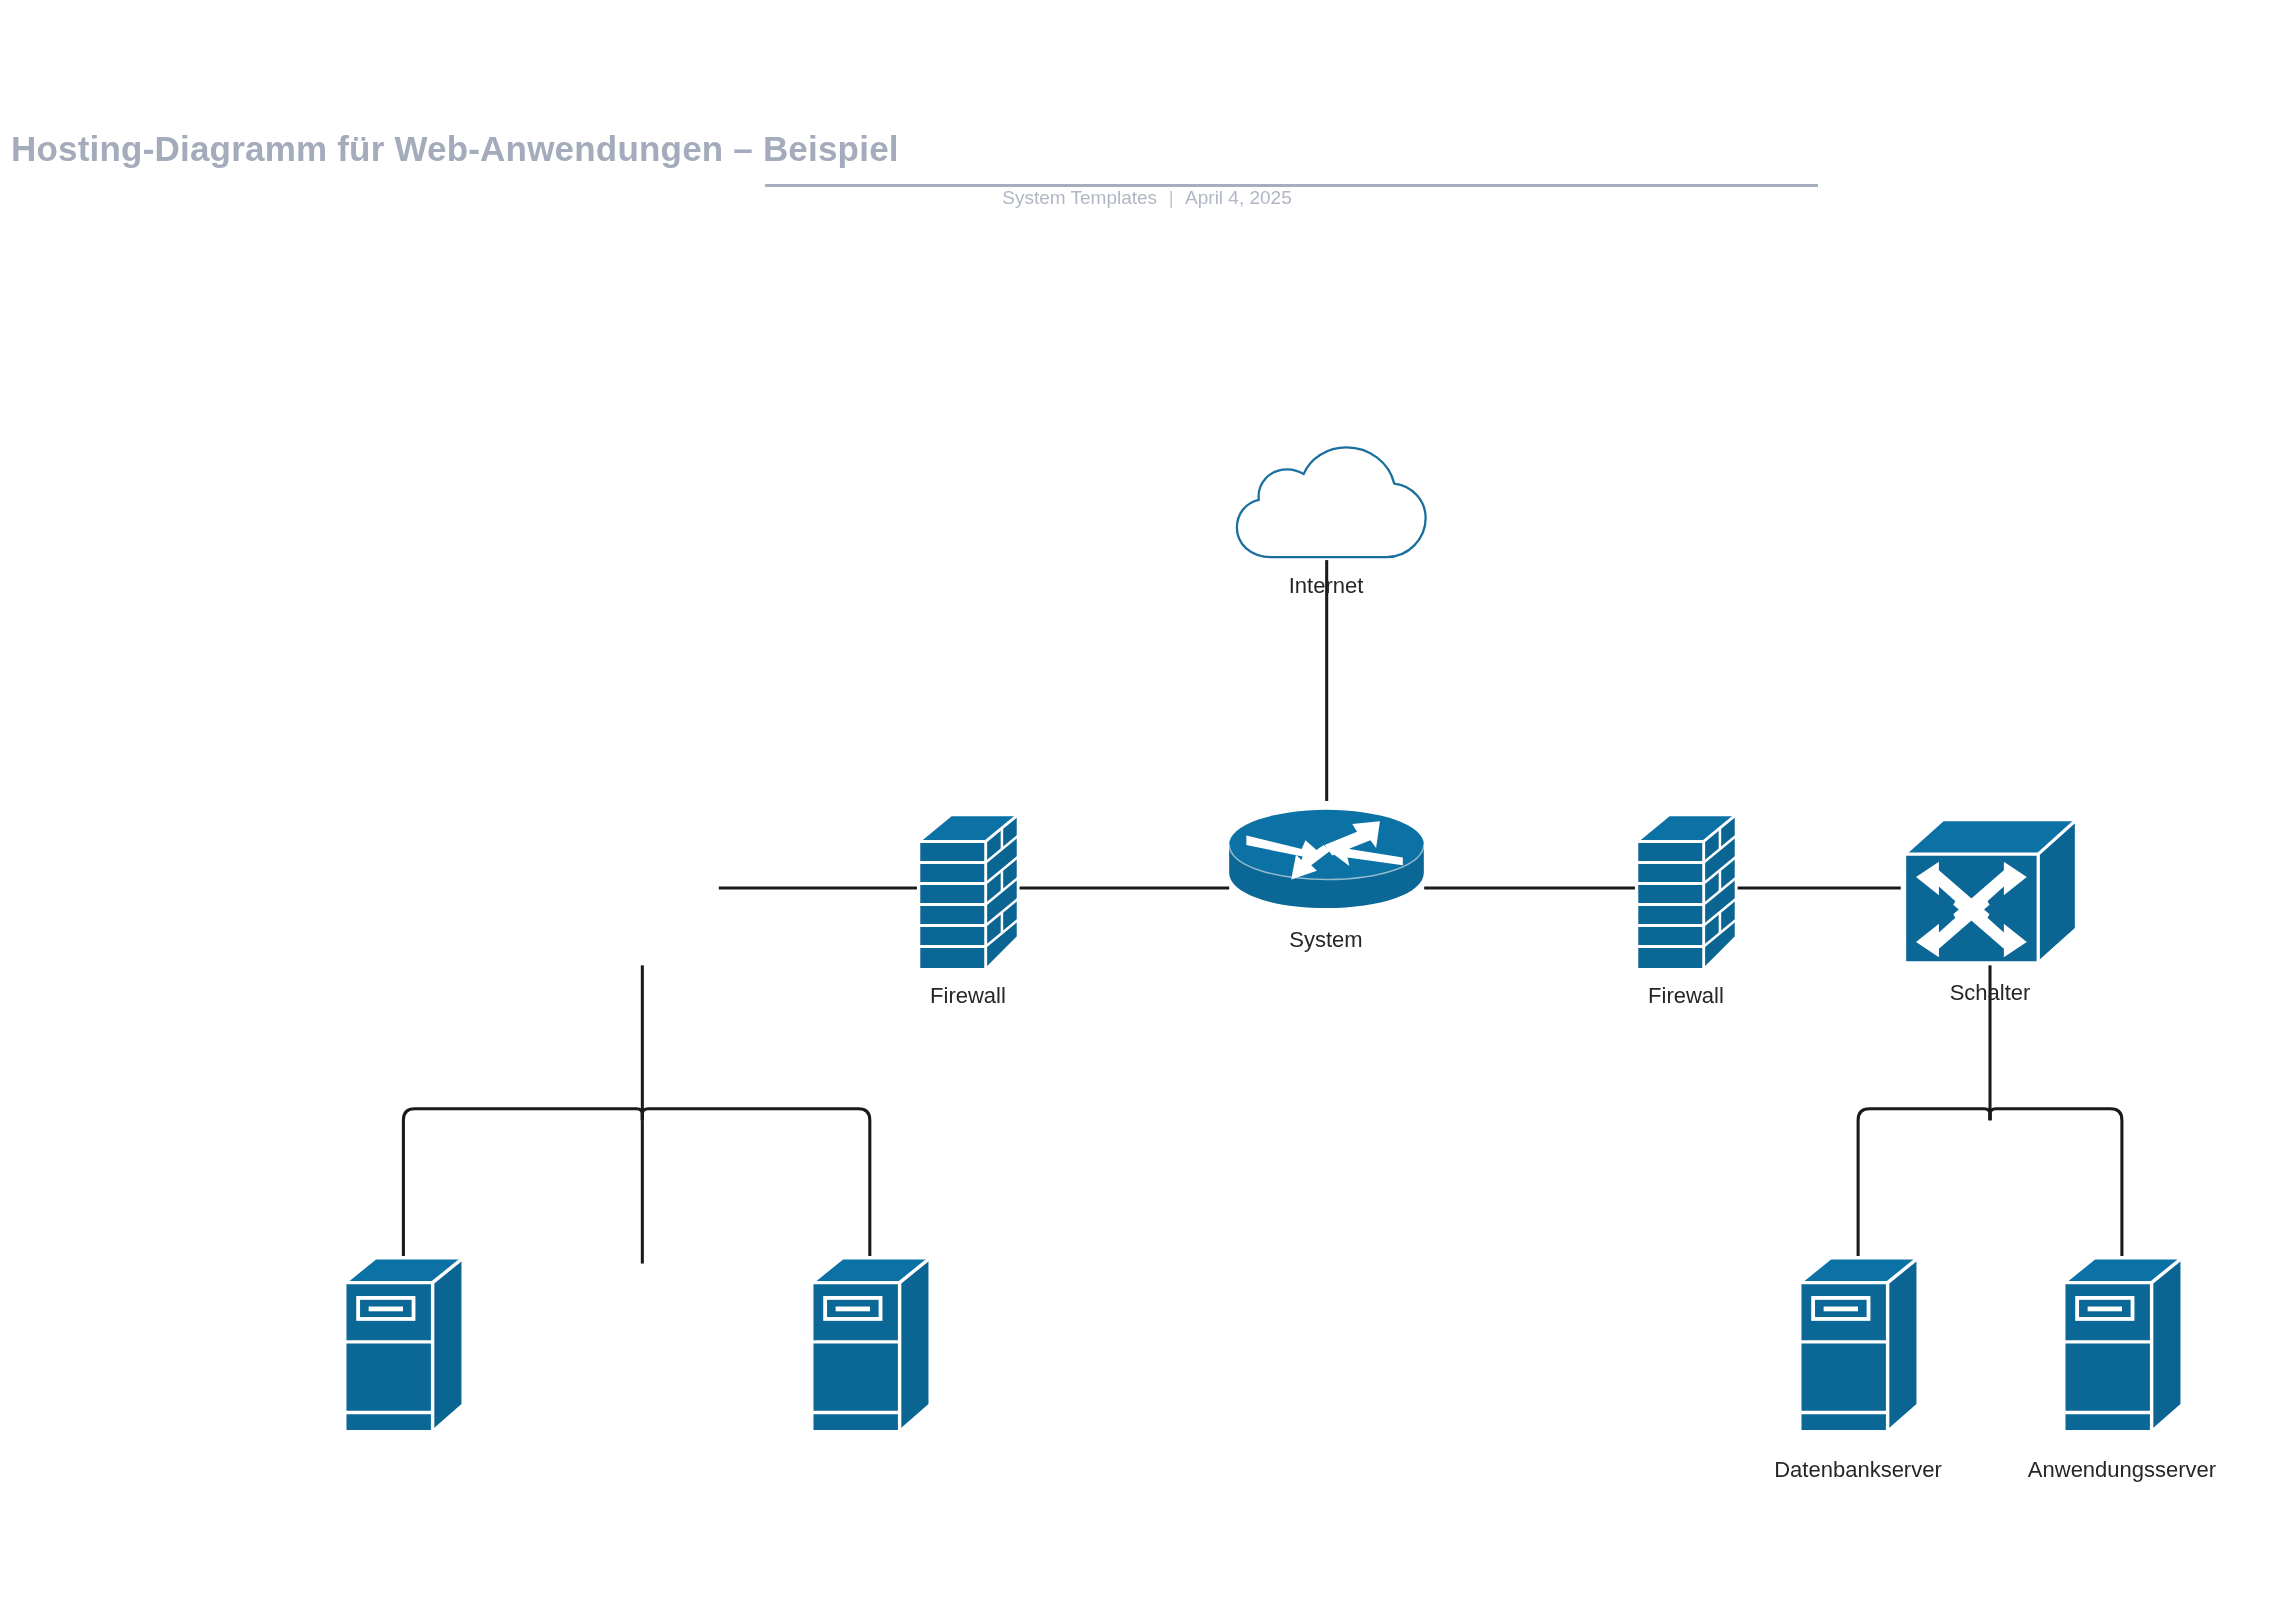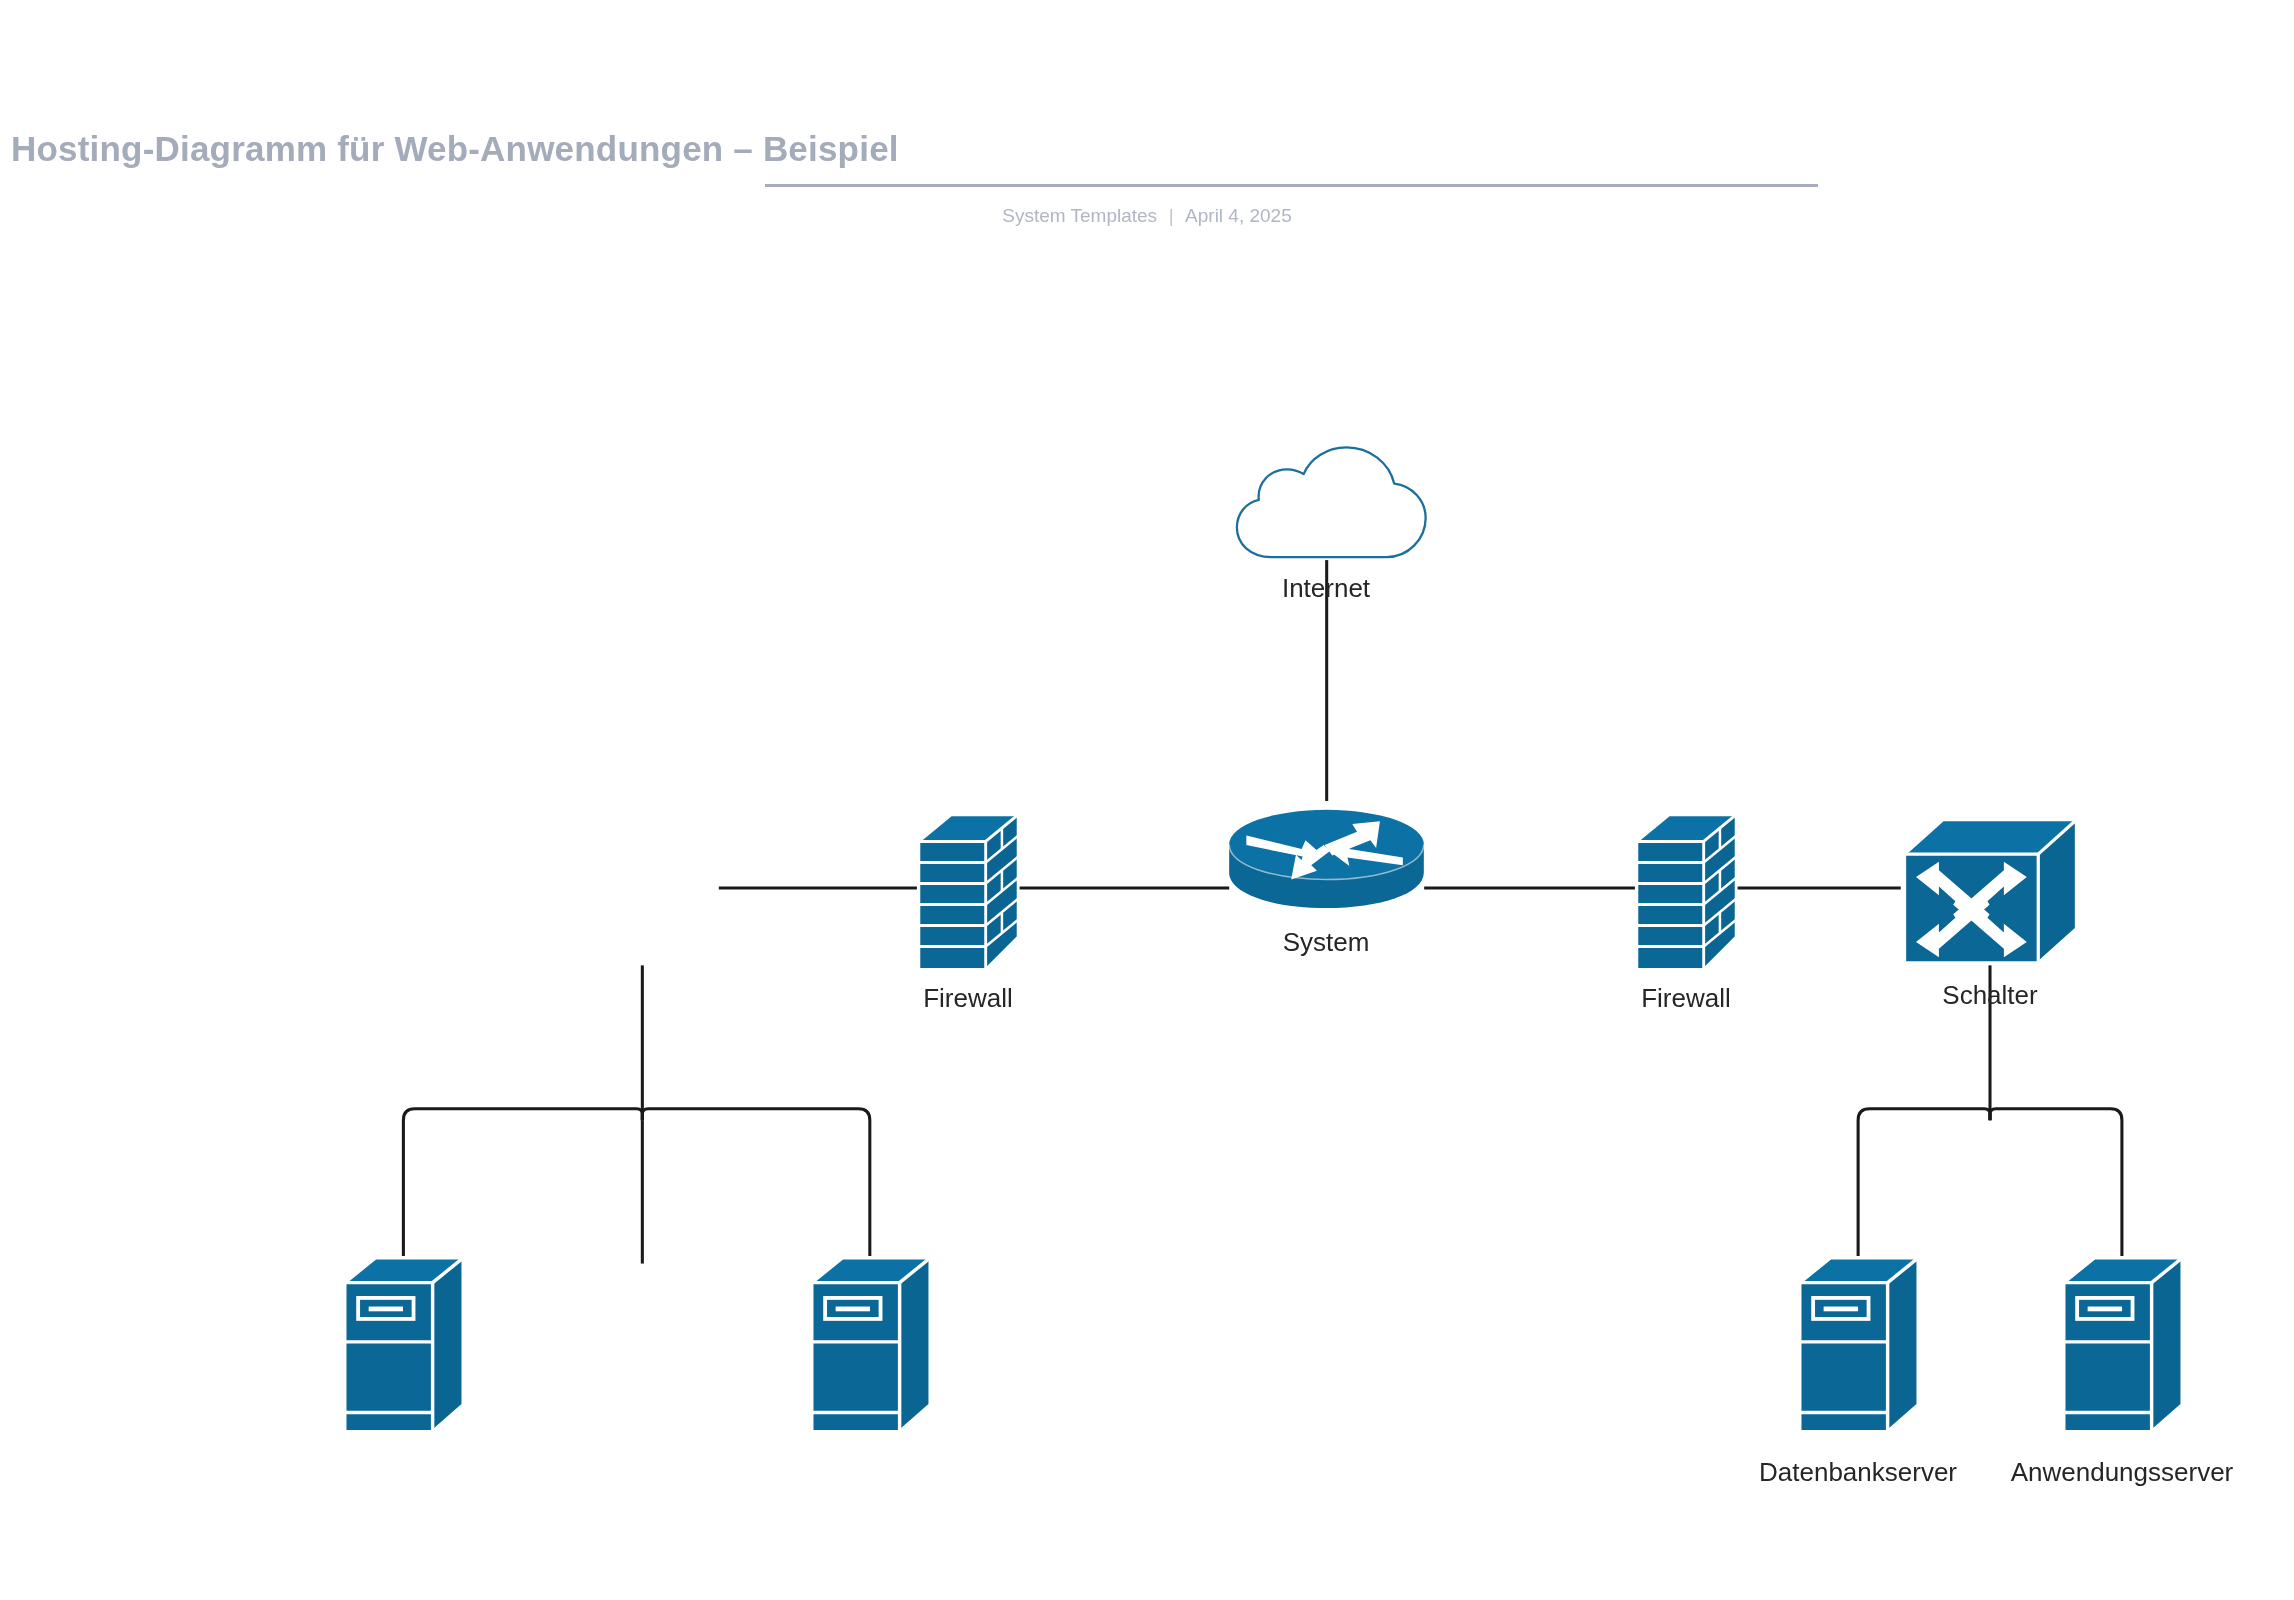--- a/index.html
+++ b/index.html
@@ -39,21 +39,21 @@
     position: absolute;
     left: 765px;
     top: 184px;
     width: 1053px;
     height: 2.9px;
     background: #a7adbc;
   }
   #subtitle {
     position: absolute;
     left: 0;
-    top: 205px;
+    top: 187px;
     width: 2294px;
     text-align: center;
     font-size: 19px;
     color: #b0b6c4;
     white-space: nowrap;
   }
   #subtitle .sep {
     display: inline-block;
     margin: 0 11.5px;
     color: #c0c5d1;
@@ -78,21 +78,21 @@
 
   .node {
     position: absolute;
   }
   .node-label {
     position: absolute;
     width: 401px;
     left: 50%;
     margin-left: -201px;
     text-align: center;
-    font-size: 26px;
+    font-size: 22px;
     color: #262626;
     white-space: nowrap;
   }
   .icon-svg { display: block; }
 </style>
 </head>
 <body>
 
 <div id="header">
   <div id="title-text">Hosting-Diagramm für Web-Anwendungen – Beispiel</div>

